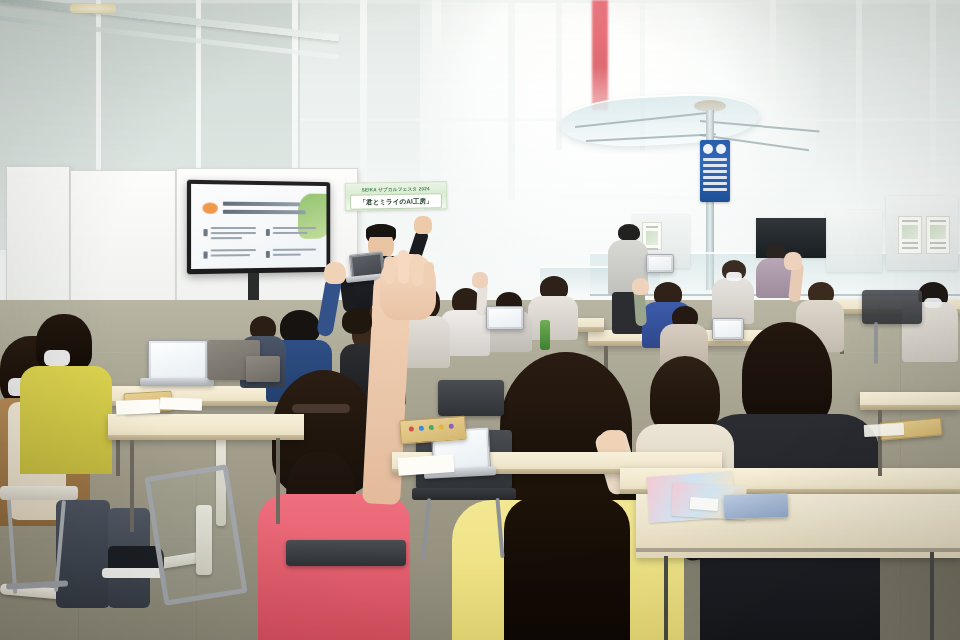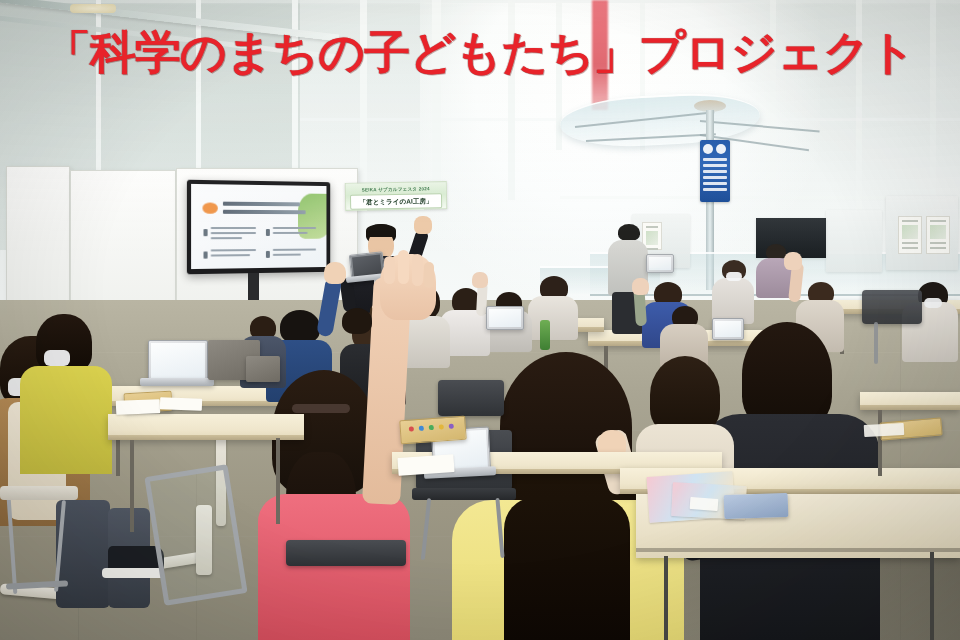--- a/index.html
+++ b/index.html
@@ -692,17 +692,14 @@
     <div class="paper" style="left:398px;top:456px;width:56px;height:18px;transform:rotate(-4deg);"></div>
     <div class="paper" style="left:116px;top:400px;width:44px;height:14px;transform:rotate(-2deg);"></div>
     <div class="paper" style="left:160px;top:398px;width:42px;height:12px;transform:rotate(2deg);"></div>
     <div class="paper" style="left:864px;top:424px;width:40px;height:12px;transform:rotate(-3deg);opacity:.9;"></div>
     <div class="paper" style="left:690px;top:498px;width:28px;height:12px;transform:rotate(4deg);opacity:.85;"></div>
 
     <div class="vignette"></div>
     <div class="warm"></div>
   </div>
 
-  <div class="titleBar">
-    <div class="titleText">「科学のまちの子どもたち」プロジェクト</div>
-  </div>
 
 </div>
 
 </body></html>

